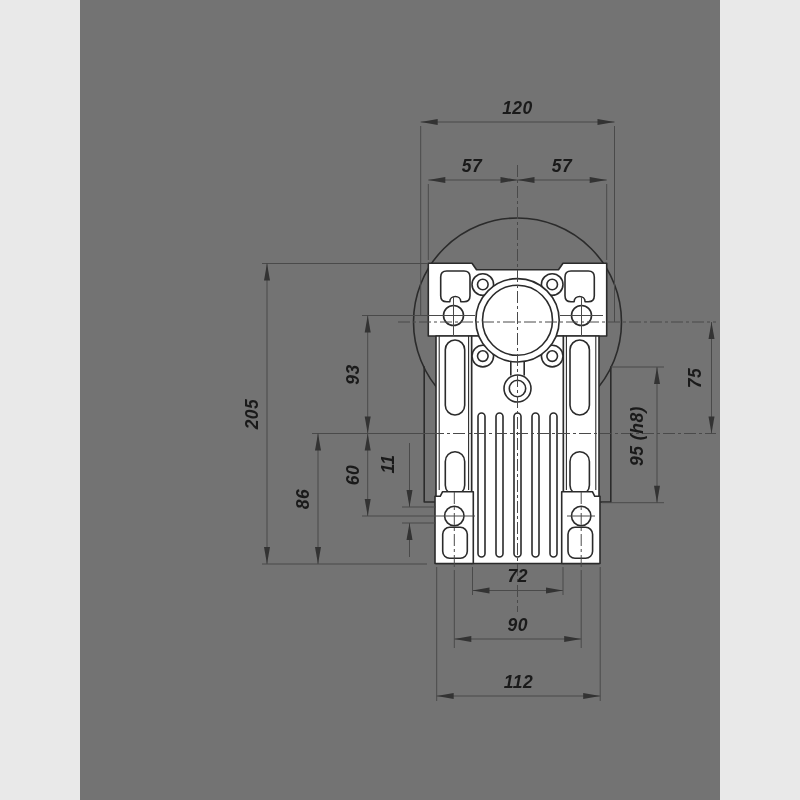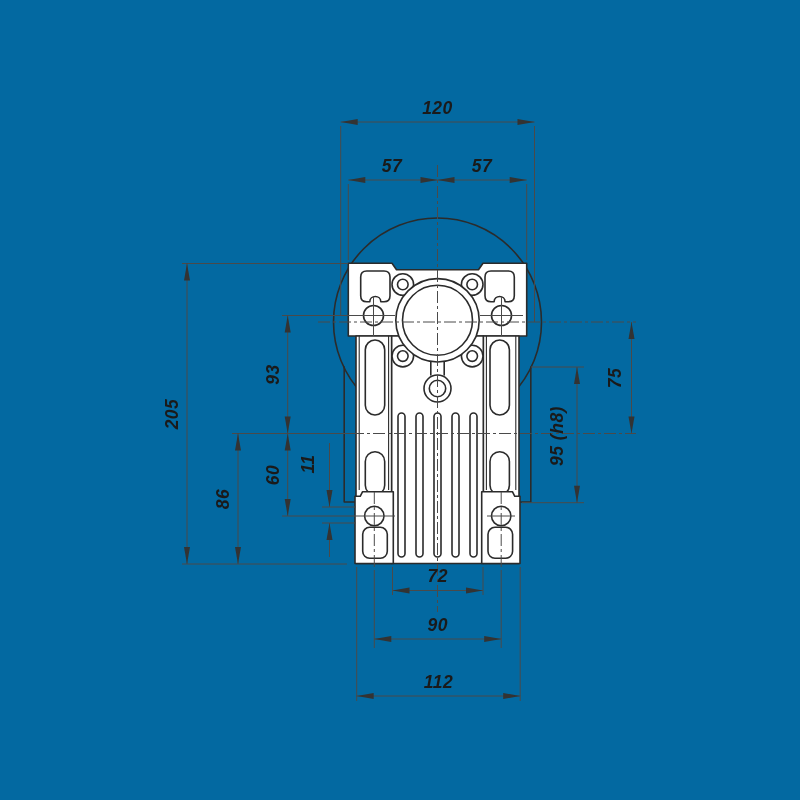--- a/index.html
+++ b/index.html
@@ -1,16 +1,16 @@
 <!DOCTYPE html>
 <html><head>
 <meta charset="utf-8">
 <style>
   html,body{margin:0;padding:0;background:#e9e9e9;}
-  .page{width:800px;height:800px;background:#0369a1;position:relative;margin:0 auto;
+  .page{width:640px;height:800px;background:#737373;position:relative;margin:0 auto;
         font-family:"Liberation Sans", sans-serif;}
   svg{display:block;}
   .obj{stroke:#2b2b2b;stroke-width:1.6;fill:none;stroke-linecap:round;stroke-linejoin:round;}
   .objw{stroke:#2b2b2b;stroke-width:1.6;fill:#ffffff;stroke-linejoin:round;}
   .obj-thin{stroke:#2b2b2b;stroke-width:1.1;fill:none;}
   .dim{stroke:#4a4a4a;stroke-width:1;fill:none;}
   .ctr{stroke:#4a4a4a;stroke-width:1;fill:none;stroke-dasharray:12 3 3 3;}
   .arw{fill:#333333;stroke:none;}
   .lbl{font-family:"Liberation Sans", sans-serif;font-size:17.5px;font-style:italic;
        font-weight:700;fill:#1a1a1a;text-anchor:middle;letter-spacing:0.5px;}

